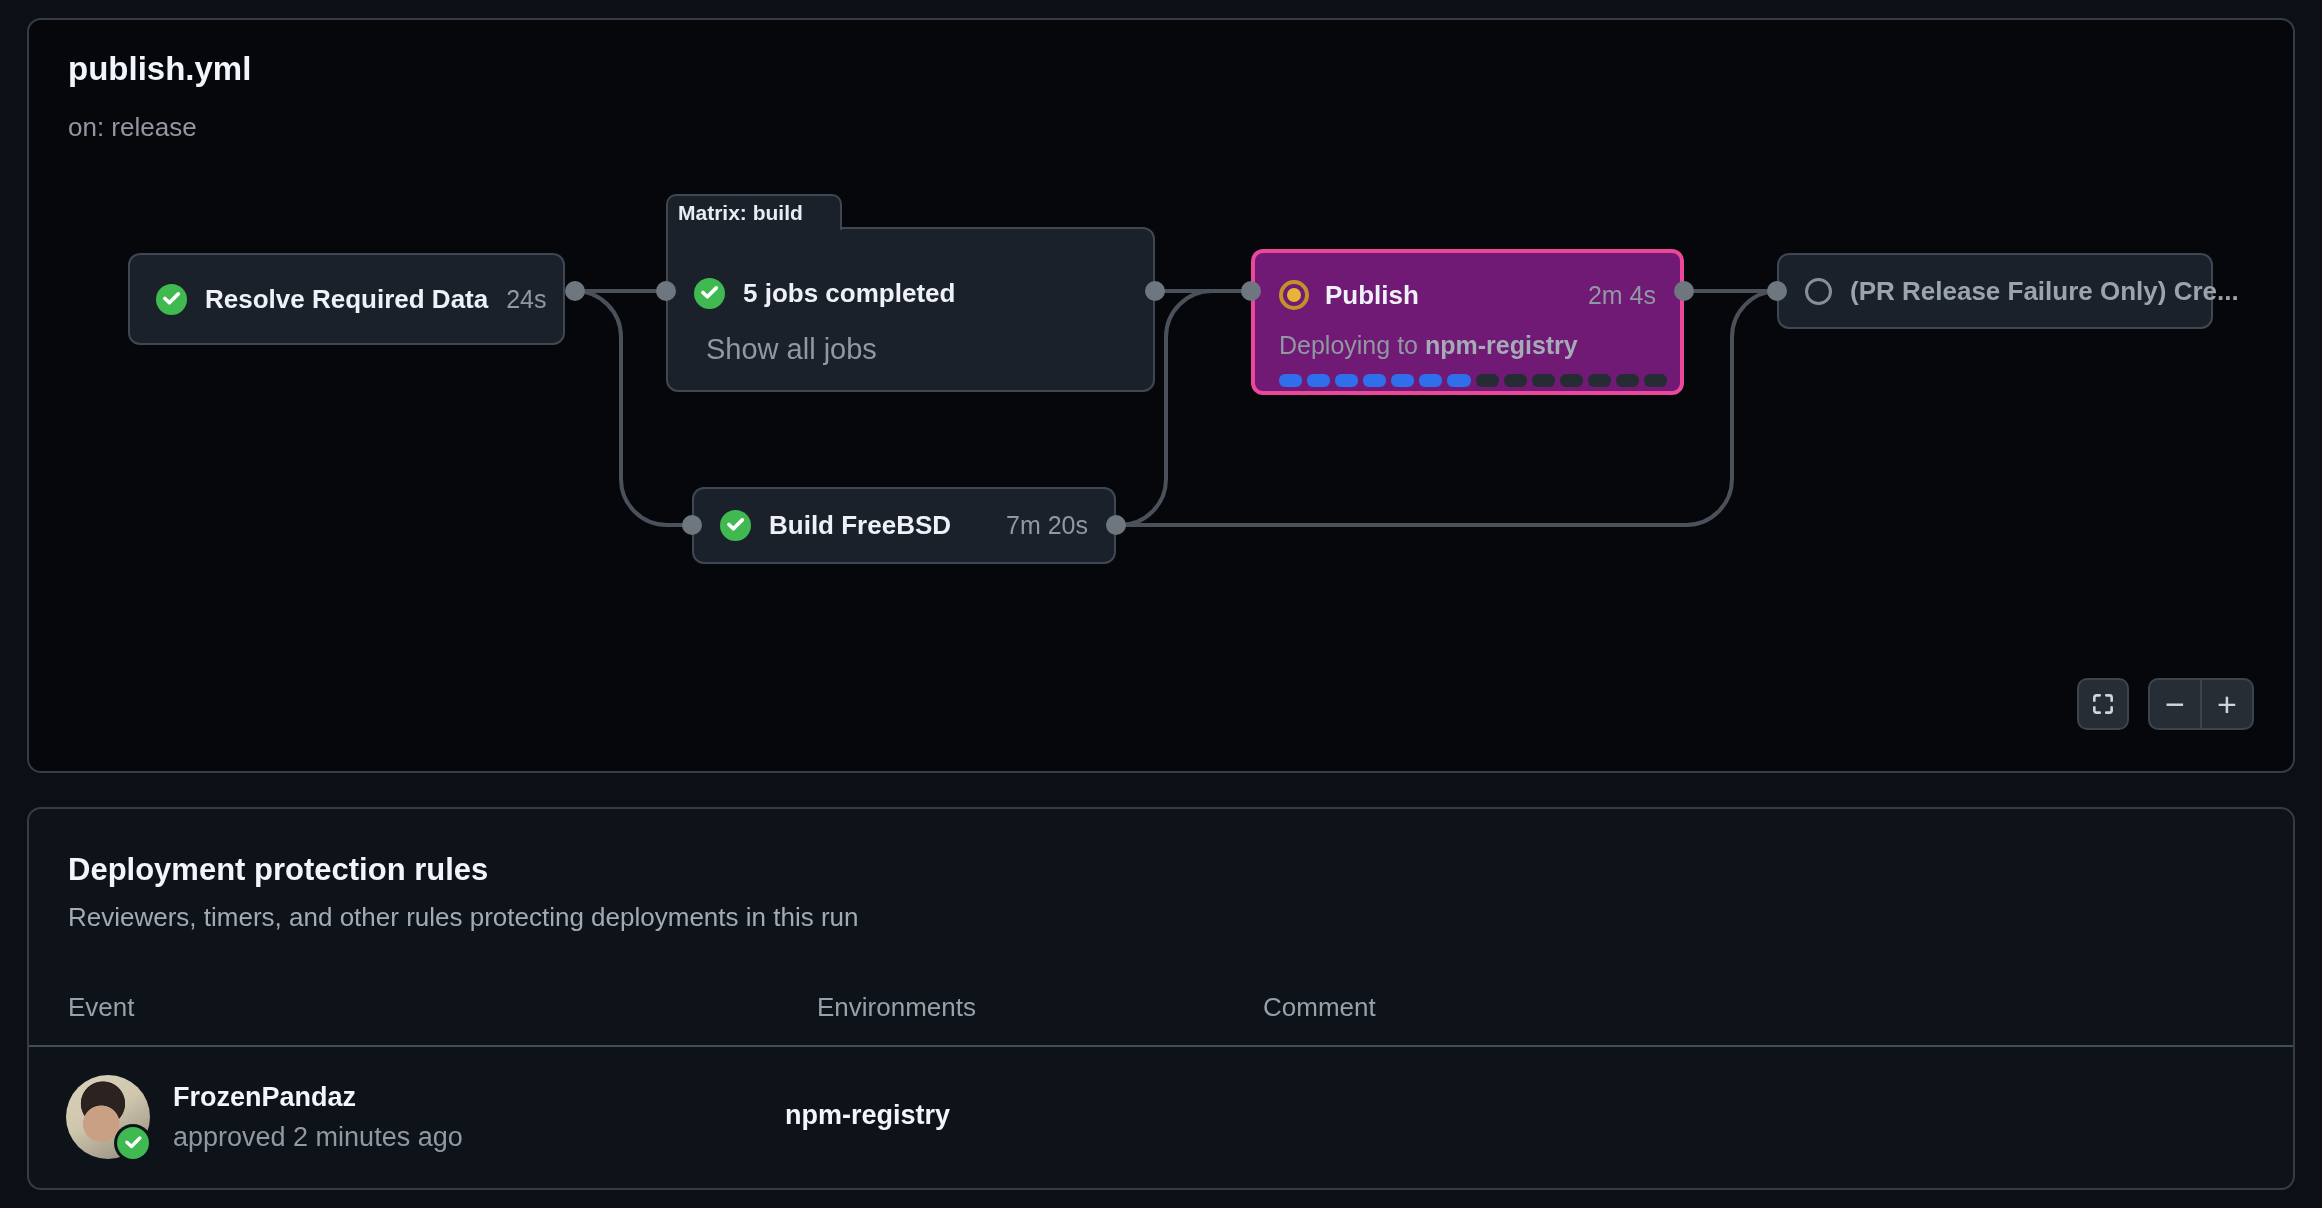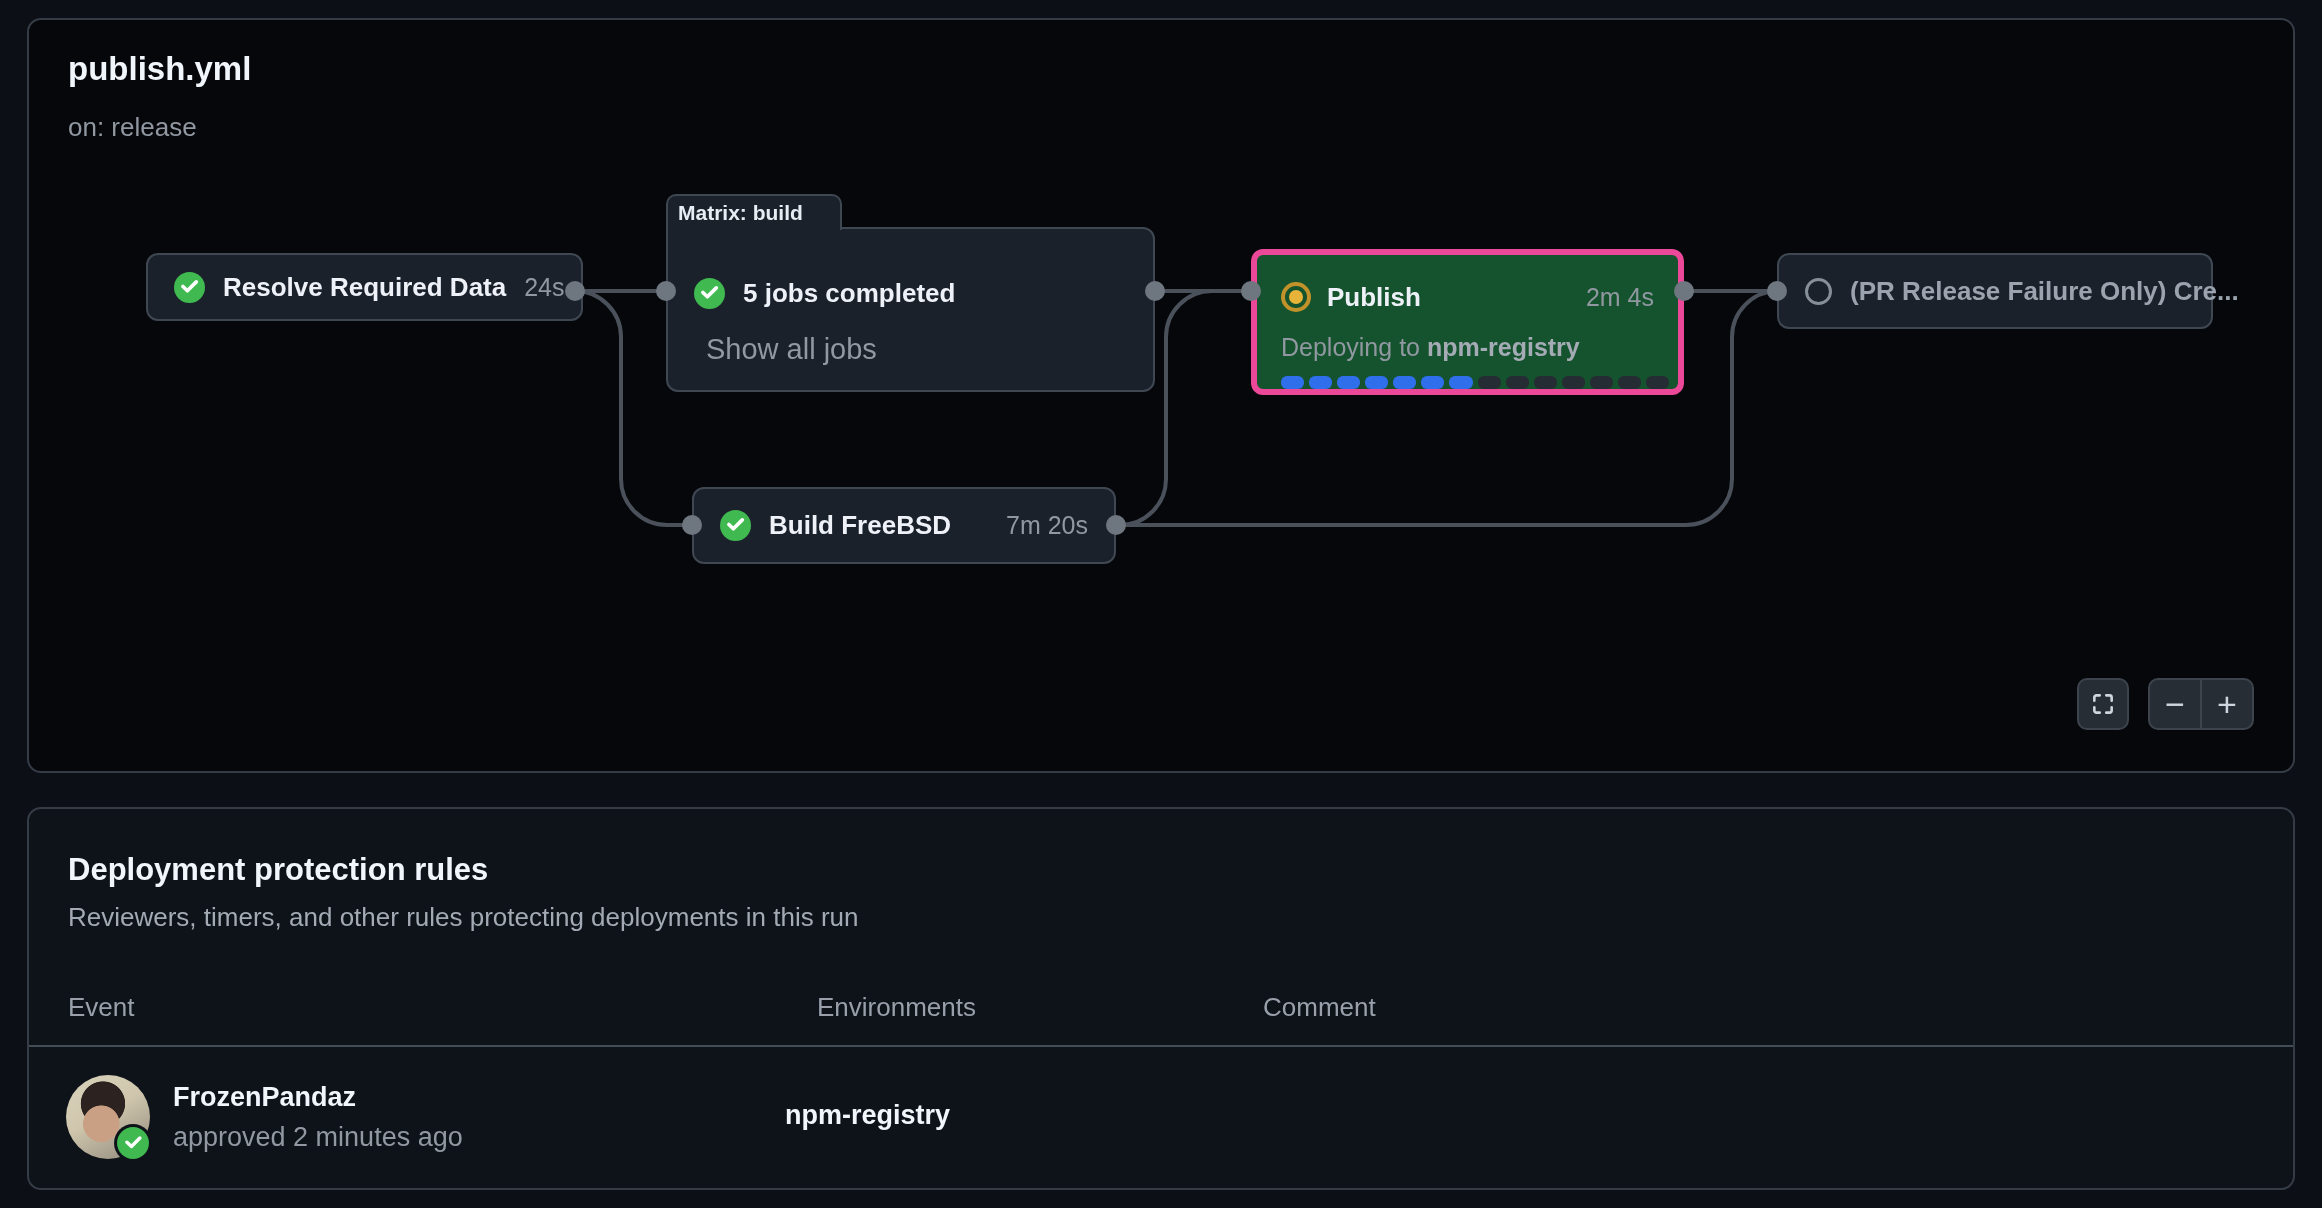--- a/index.html
+++ b/index.html
@@ -15,38 +15,38 @@
   
   .wf-title{position:absolute;left:68px;top:50px;font-size:33px;font-weight:700;color:#f0f6fc;z-index:5;}
   .wf-trigger{position:absolute;left:68px;top:112px;font-size:26px;font-weight:400;color:#9198a1;z-index:5;}
 
   
   .node{position:absolute;box-sizing:border-box;background:#1b212b;border:2px solid #3f4752;
     border-radius:12px;display:flex;align-items:center;padding:0 26px;gap:18px;z-index:2;cursor:pointer;}
   .node-title{font-size:26px;font-weight:700;color:#eef2f8;white-space:nowrap;}
   .node-duration{margin-left:auto;font-size:25px;color:#9198a1;white-space:nowrap;}
 
-  .n-resolve{left:146px;top:253px;width:437px;height:68px;}
+  .n-resolve{left:128px;top:253px;width:437px;height:92px;}
   .n-freebsd{left:692px;top:487px;width:424px;height:77px;}
   .n-pr{left:1777px;top:253px;width:436px;height:76px;}
   .n-pr .node-title{color:#9ba3ae;font-weight:600;}
 
   
   .matrix-tab{position:absolute;left:666px;top:194px;width:176px;height:36px;box-sizing:border-box;
     background:#1b212b;border:2px solid #3f4752;border-bottom:none;border-radius:10px 10px 0 0;
     z-index:3;display:flex;align-items:center;padding-left:10px;font-size:21px;font-weight:700;color:#e8edf4;}
   .n-matrix{left:666px;top:227px;width:489px;height:165px;box-sizing:border-box;position:absolute;
     background:#1b212b;border:2px solid #3f4752;border-radius:12px;border-top-left-radius:0;
     z-index:2;padding:46px 26px 0;cursor:pointer;}
   .n-matrix .row{display:flex;align-items:center;gap:18px;height:36px;}
   .show-jobs{display:block;margin-top:22px;margin-left:12px;font-size:29px;color:#9198a1;cursor:pointer;text-decoration:none;}
 
   
   .n-publish{left:1251px;top:249px;width:433px;height:146px;box-sizing:border-box;position:absolute;
-    background:#14532d;border:6px solid #ec4899;border-radius:12px;z-index:2;padding:24px 24px 0;cursor:pointer;}
+    background:#701a75;border:4px solid #ec4899;border-radius:12px;z-index:2;padding:24px 24px 0;cursor:pointer;}
   .n-publish .row{display:flex;align-items:center;gap:16px;height:36px;}
   .deploy-line{margin-top:18px;font-size:25px;color:#9198a1;white-space:nowrap;}
   .deploy-line b{color:#a4abb5;font-weight:700;}
   .progress{margin-top:14px;display:flex;gap:5px;height:13px;width:388px;}
   .progress .seg{flex:1;background:#262c34;border-radius:6px;}
   .progress .seg.fill{background:#2f6feb;}
 
   
   .ic-success{width:31px;height:31px;flex:0 0 31px;}
   .ic-progress{position:relative;width:30px;height:30px;flex:0 0 30px;box-sizing:border-box;

